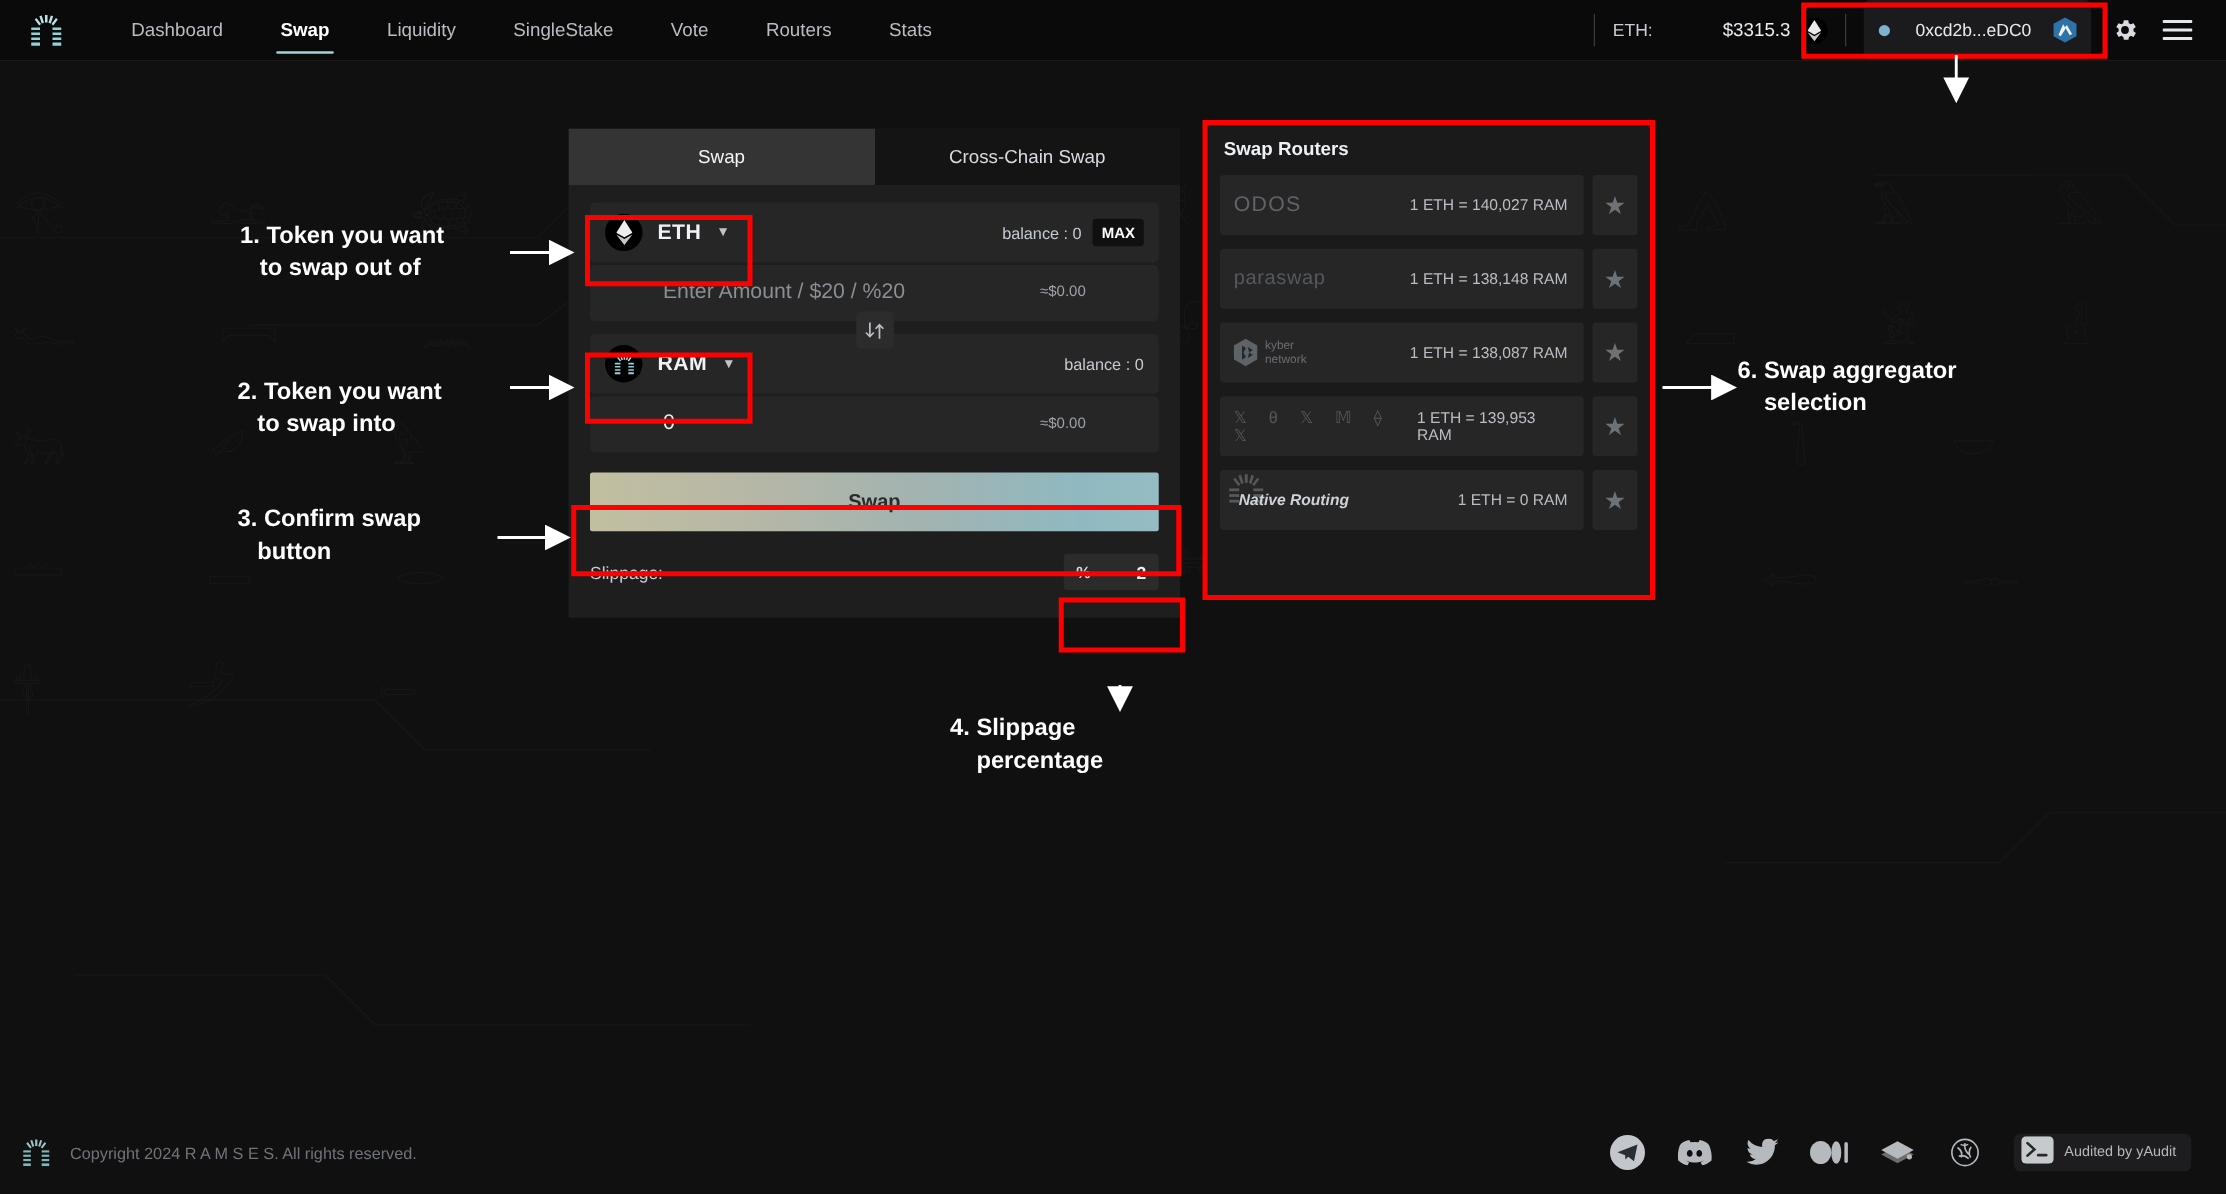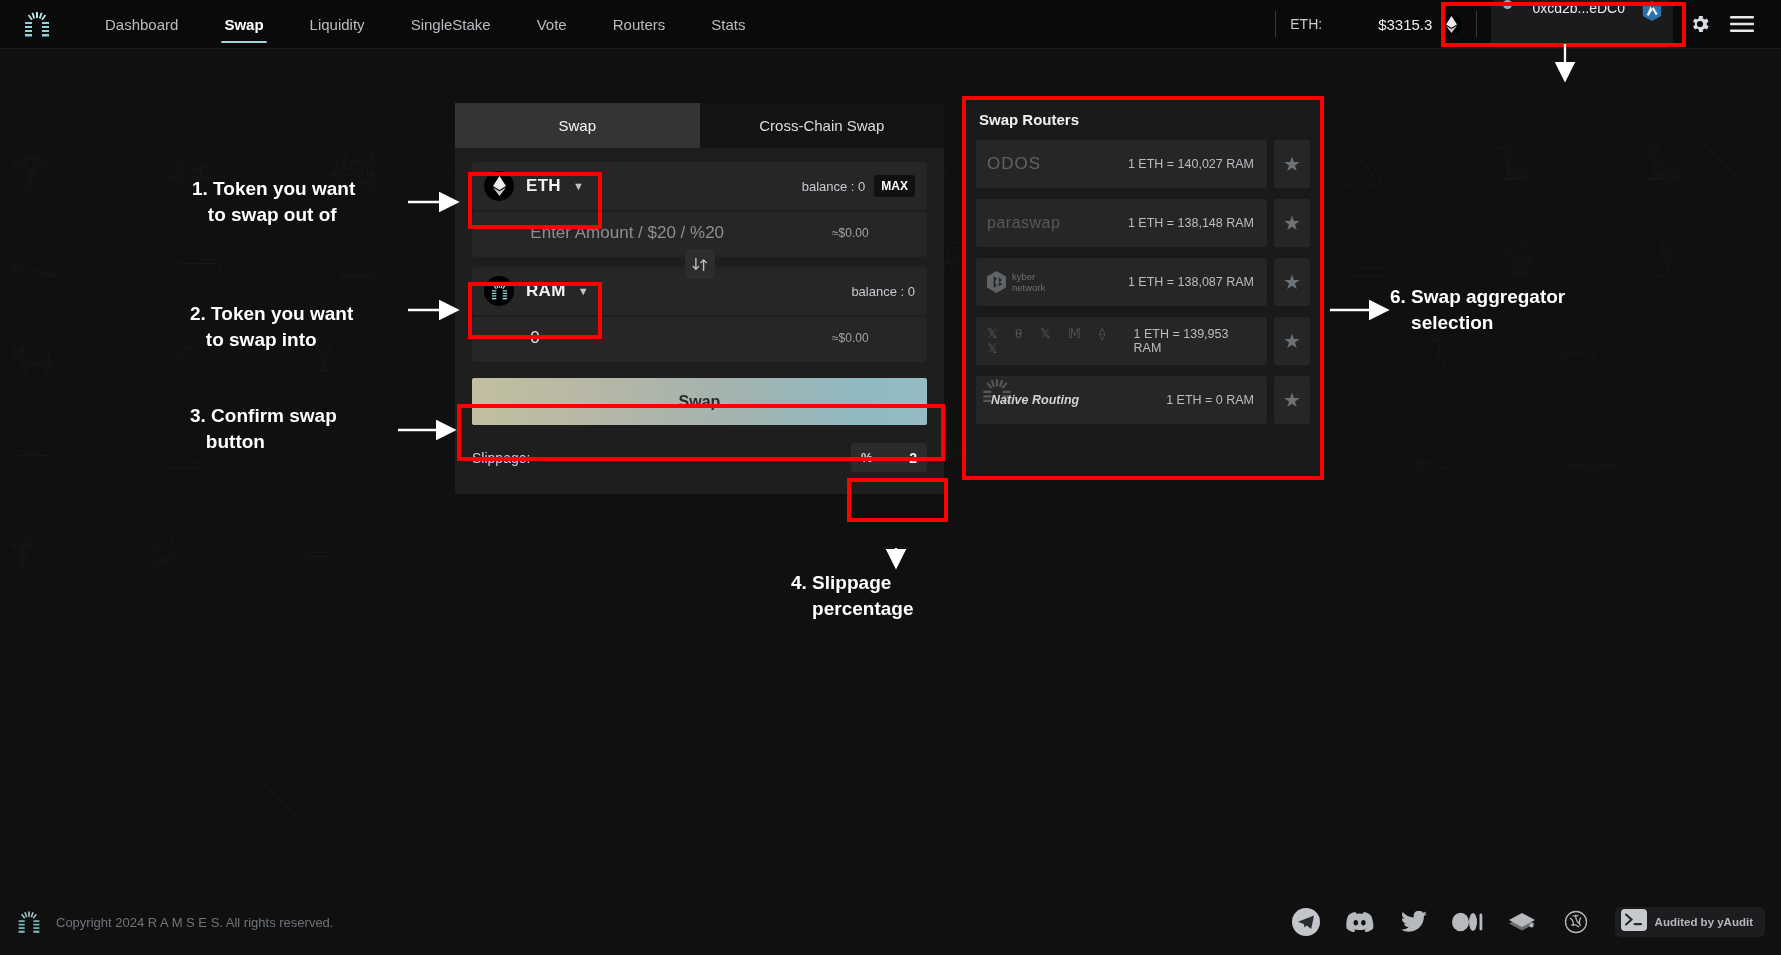--- a/index.html
+++ b/index.html
@@ -42,21 +42,21 @@
   }
   .header-right { margin-left:auto; display:flex; align-items:center; height:49px; padding-right:24px; }
   .vdiv { width:1px; height:26px; background:#3a3a3a; margin:0 14px; }
   .price-label { color:#c9ced3; font-size:14px; }
   .price-val { color:#e9edf1; font-size:15px; margin-left:56px; }
   .eth-badge {
     width:21px; height:21px; border-radius:50%; background:#000;
     margin-left:9px; display:flex; align-items:center; justify-content:center;
   }
   .wallet {
-    display:flex; align-items:flex-start; background:#1b1b1d; border-radius:5px;
+    display:flex; align-items:center; background:#1b1b1d; border-radius:5px;
     height:48px; padding:0 10px 0 12px; cursor:pointer; min-width:180px;
   }
   .wallet-dot { width:9px; height:9px; border-radius:50%; background:#7cb3cf; }
   .wallet-addr { color:#e7ebef; font-size:14px; margin:0 16px 0 20px; }
   .wallet-icon { width:22px; height:22px; }
   .icon-btn {
     width:30px; height:30px; margin-left:12px; display:flex;
     align-items:center; justify-content:center; cursor:pointer;
   }
 
@@ -153,21 +153,21 @@
   .brand-glyphs { color:#55595d; font-size:13px; letter-spacing:7px; }
   .brand-native { font-size:12.5px; font-style:italic; font-weight:bold; color:#cfd3d7; }
 
   
   .footer {
     position:absolute; left:0; bottom:0; width:1781px; height:66px;
     display:flex; align-items:center; background:#101010; z-index:3;
   }
   .footer-logo { margin-left:16px; width:26px; height:24px; }
   .copyright { color:#6f7479; font-size:13px; margin-left:14px; }
-  .socials { margin-left:auto; display:flex; align-items:center; padding-right:16px;font-weight:bold; }
+  .socials { margin-left:auto; display:flex; align-items:center; padding-right:28px; }
   .social { width:34px; height:34px; margin-left:20px; display:flex; align-items:center; justify-content:center; cursor:pointer; color:#b6babe; }
   .audit {
     display:flex; align-items:center; background:#1d1d1f; border-radius:5px;
     height:30px; padding:0 12px 0 6px; margin-left:22px; cursor:pointer;
   }
   .audit-txt { color:#b4b8bc; font-size:11.5px; margin-left:8px; }
 
   
   .anno { position:absolute; color:#ffffff; font-weight:bold; font-size:19px; line-height:26px; z-index:9; white-space:pre; }
   .hl { position:absolute; border:4px solid #ff0000; z-index:8; pointer-events:none; }
@@ -510,18 +510,18 @@
       <line x1="1330" y1="310" x2="1385" y2="310"></line>
     </g>
   </svg>
 
   <div class="anno" style="left:192px;top:176px;">1. Token you want
    to swap out of</div>
   <div class="anno" style="left:190px;top:301px;">2. Token you want
    to swap into</div>
   <div class="anno" style="left:190px;top:403px;">3. Confirm swap
    button</div>
-  <div class="anno" style="left:791px;top:570px;">4. Slippage
+  <div class="anno" style="left:760px;top:570px;">4. Slippage
     percentage</div>
   <div class="anno" style="left:1390px;top:284px;">6. Swap aggregator
     selection</div>
 
 </div>
 
 </body></html>

